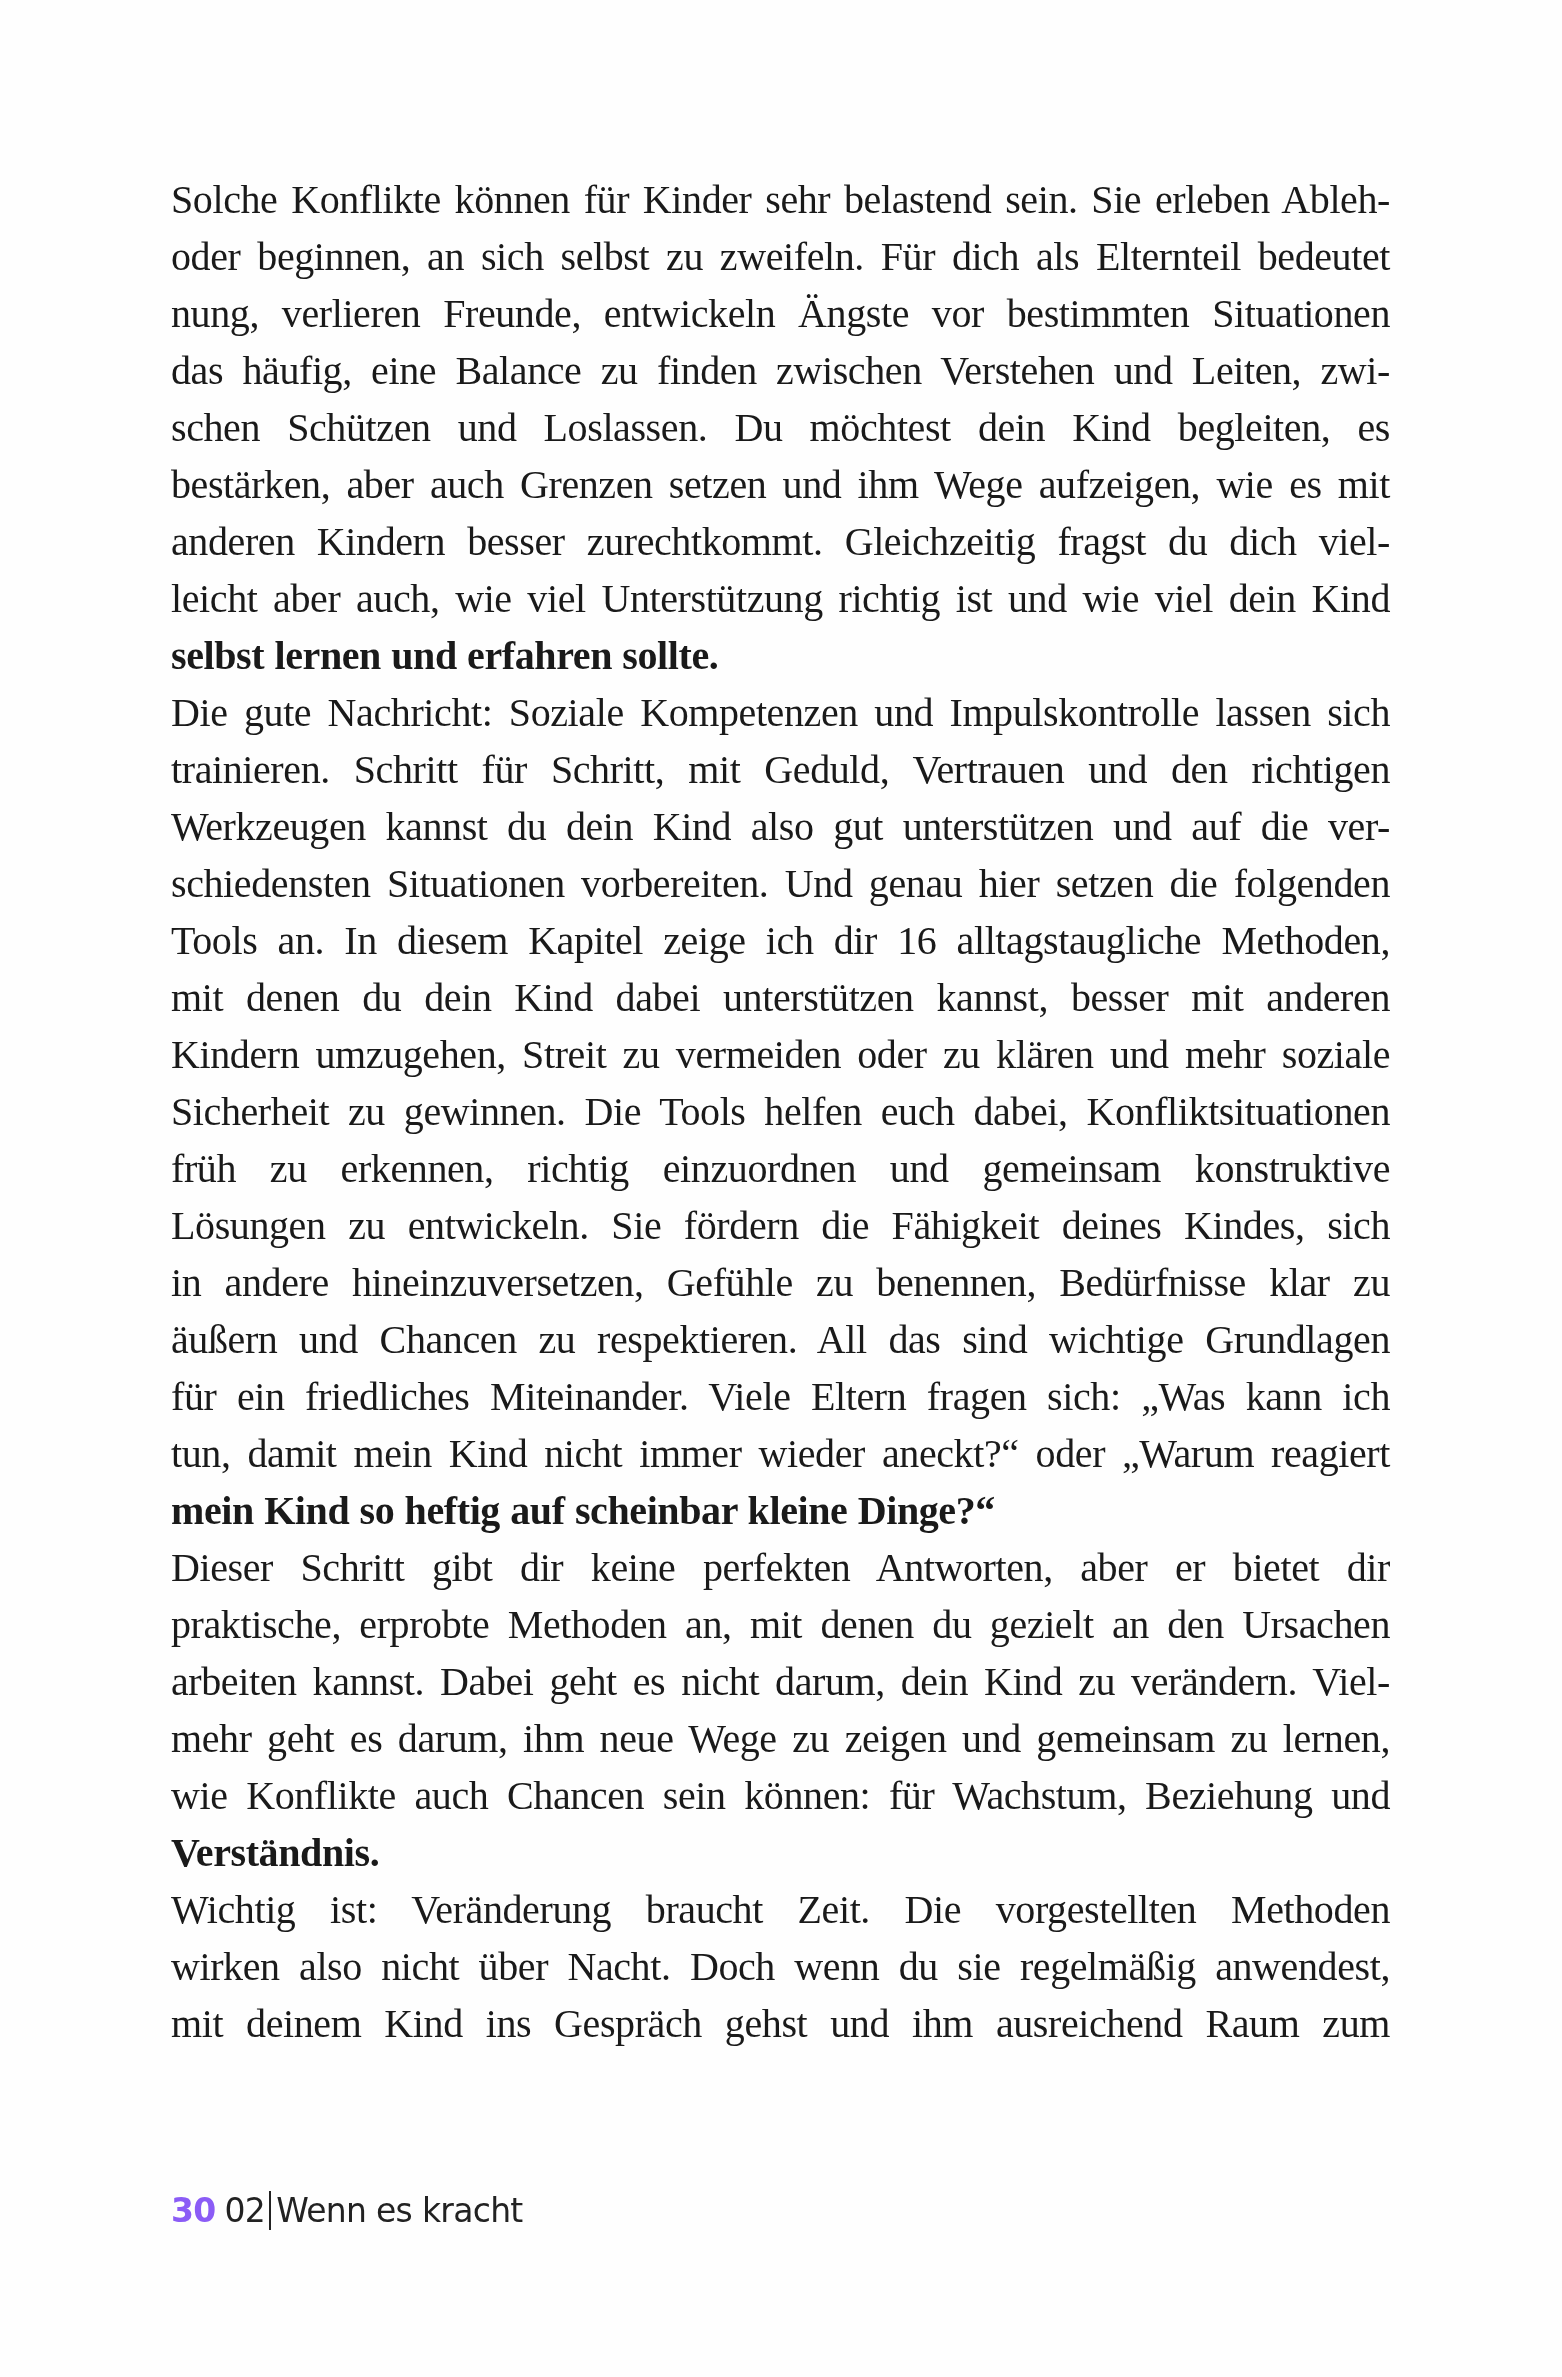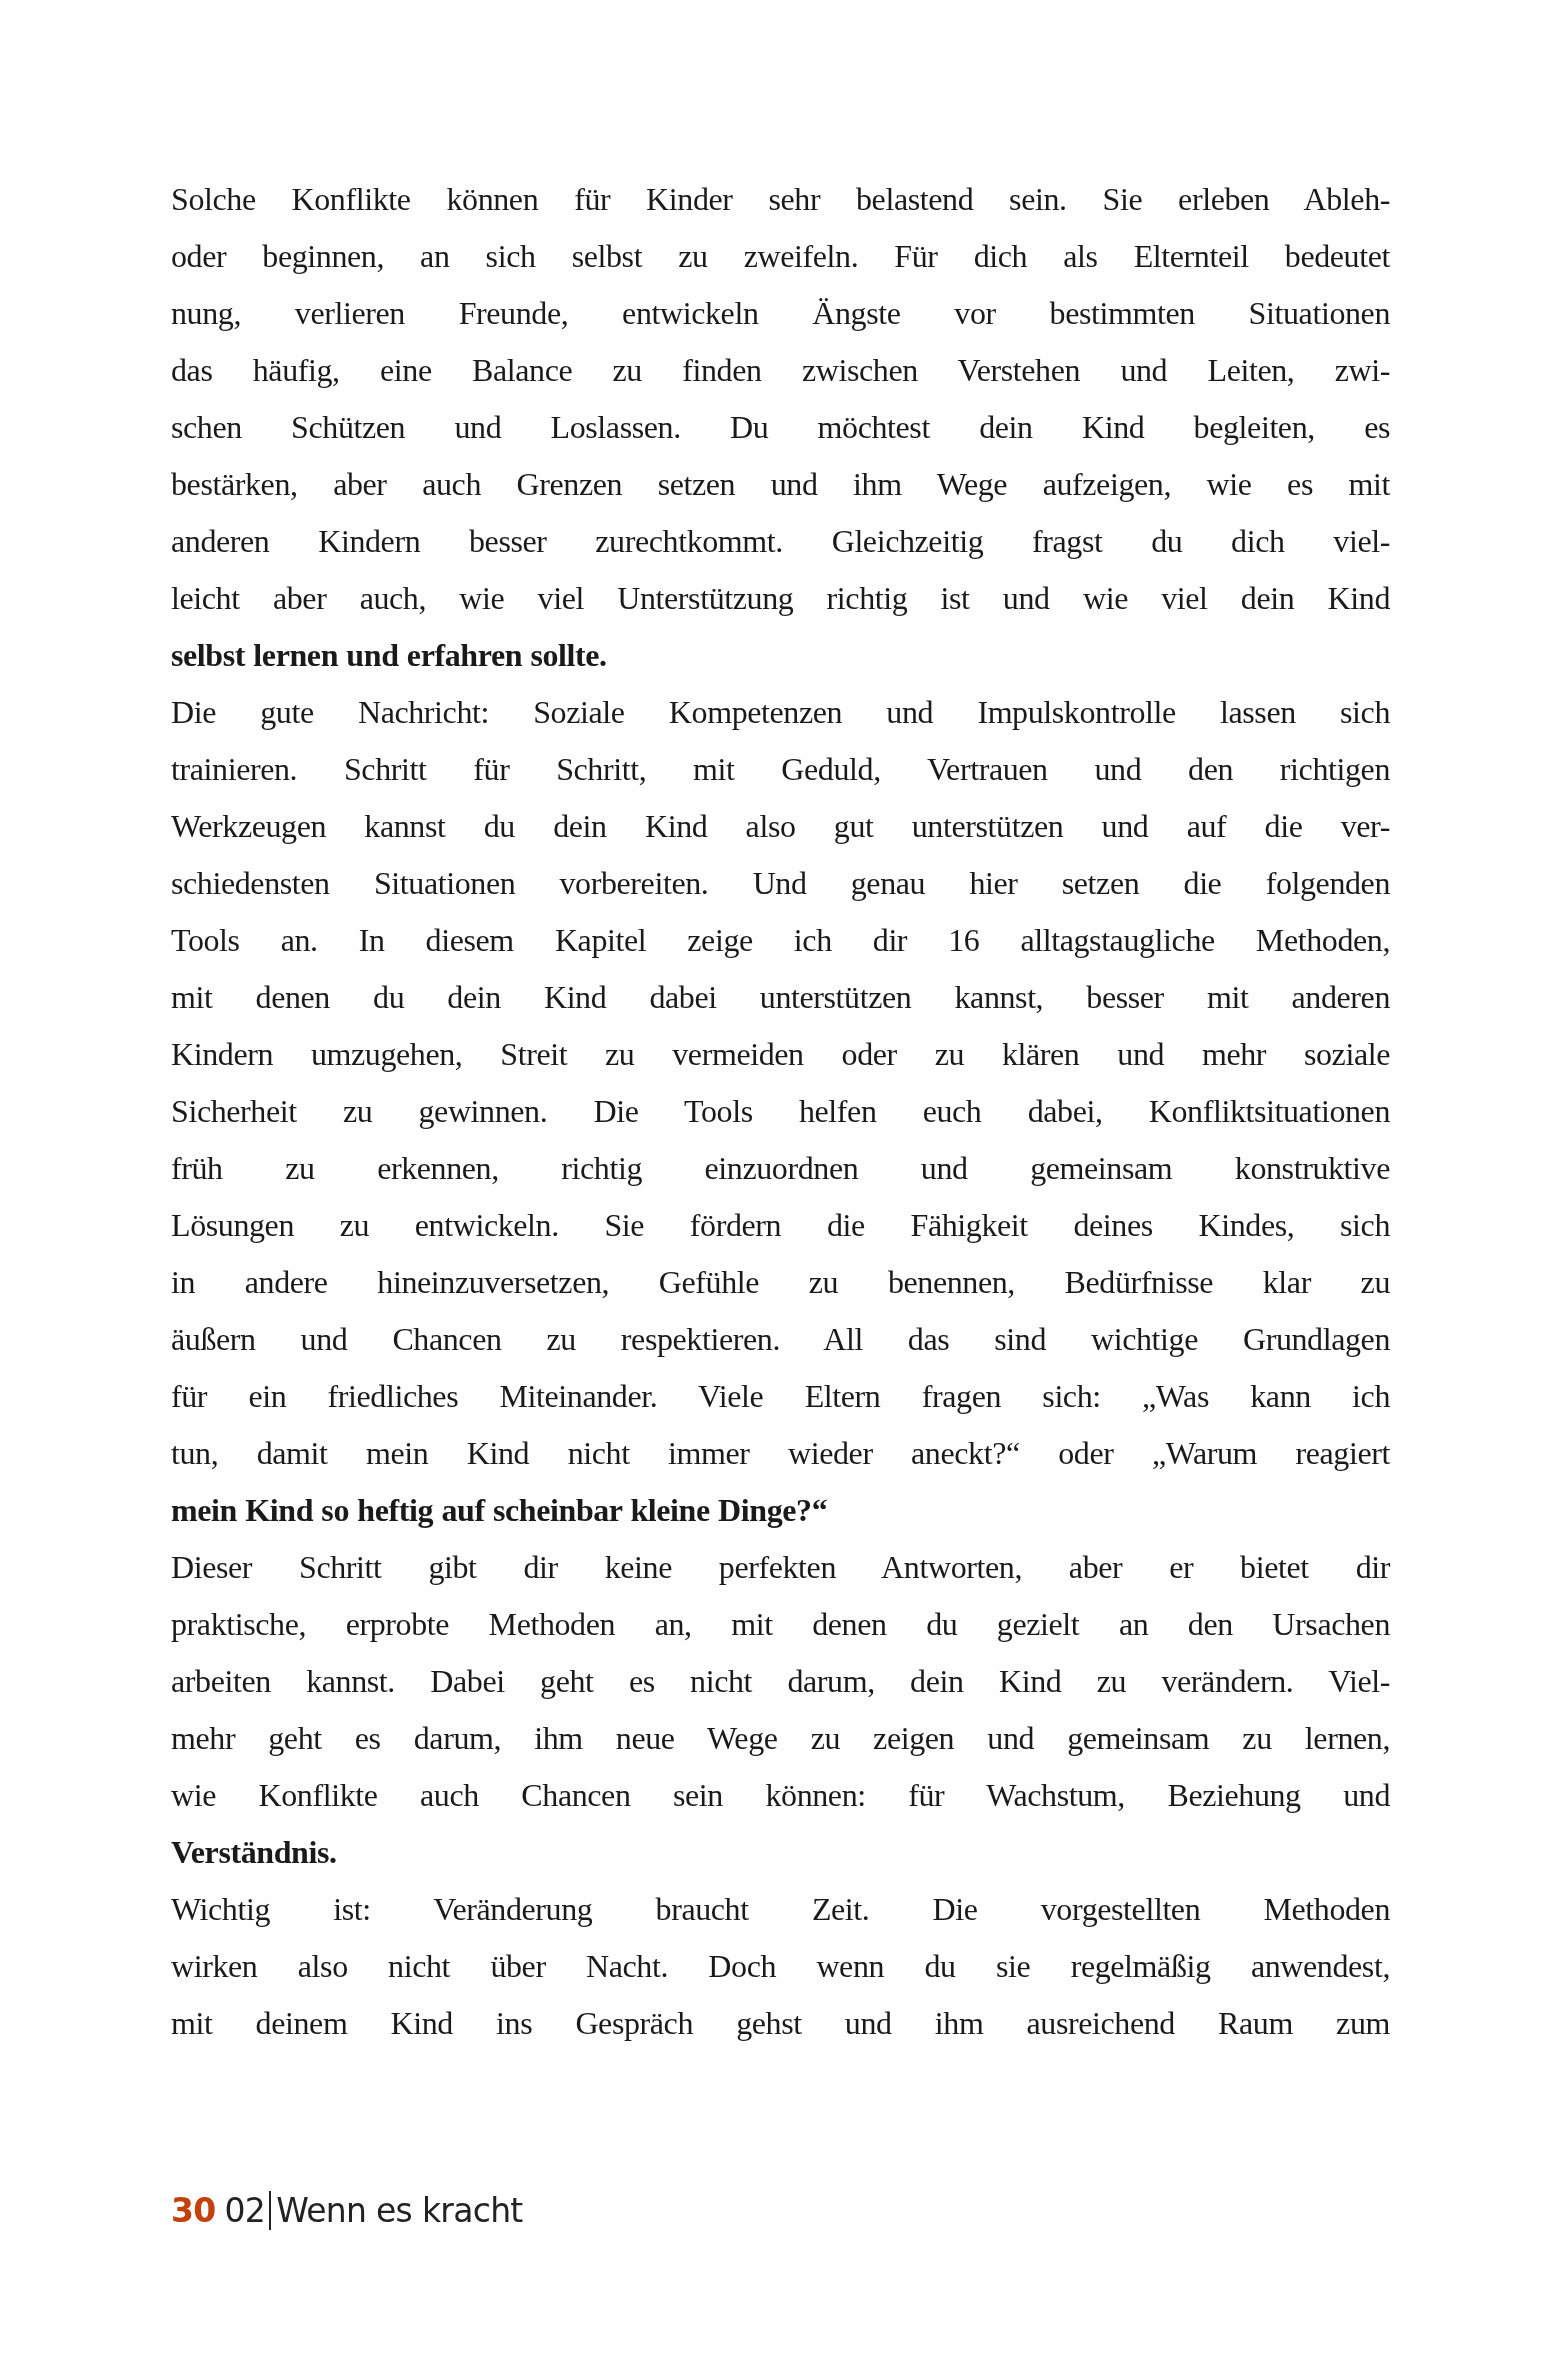--- a/index.html
+++ b/index.html
@@ -19,21 +19,21 @@
       left: 0; top: 0;
       width: 1563px; height: 2377px;
       background: #fefefe;
     }
     .body-text {
       position: absolute;
       left: 171px;
       top: 171px;
       width: 1219px;
       font-family: "Liberation Serif", "DejaVu Serif", serif;
-      font-size: 32px;
+      font-size: 40px;
       line-height: 57px;
       text-align: justify;
       letter-spacing: -0.4px;
       word-spacing: 0.7px;
     }
     .line {
       display: block;
       height: 57px;
       white-space: nowrap;
       text-align: justify;
@@ -49,21 +49,21 @@
       top: 2191px;
       font-family: "DejaVu Sans", "Liberation Sans", sans-serif;
       font-size: 33px;
       line-height: 39px;
       color: #222;
       letter-spacing: -0.7px;
       white-space: nowrap;
     }
     .footer .page-number {
       font-weight: bold;
-      color: #c2410c;
+      color: #8b5cf6;
     }
     .footer .chapter-number {
       margin-left: 9px;
       font-weight: normal;
     }
     .footer .divider {
       display: inline-block;
       width: 2px;
       height: 39px;
       background: #222;

